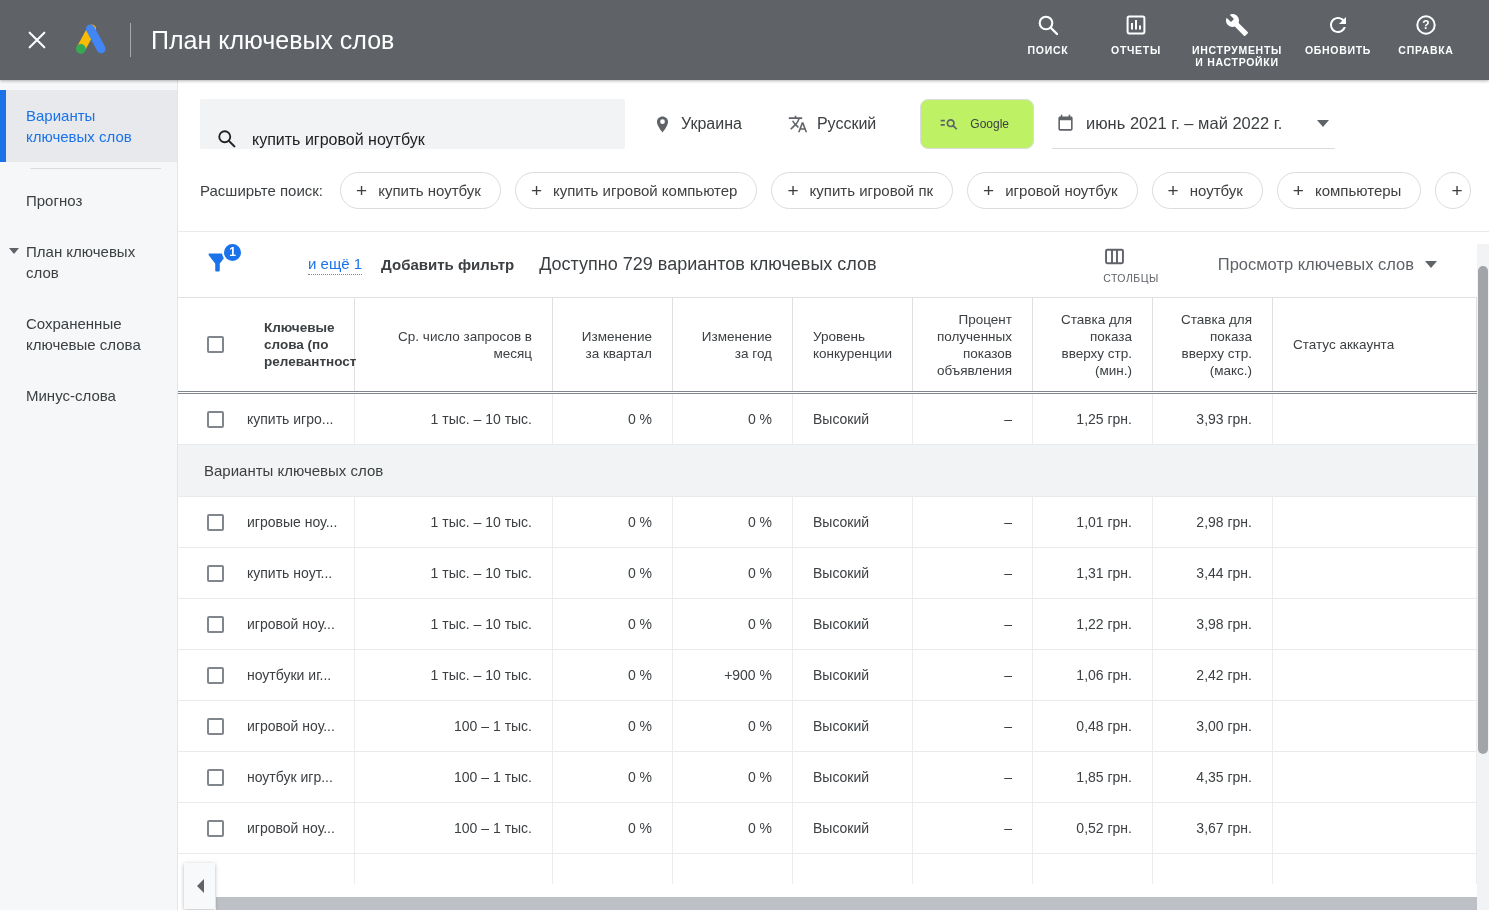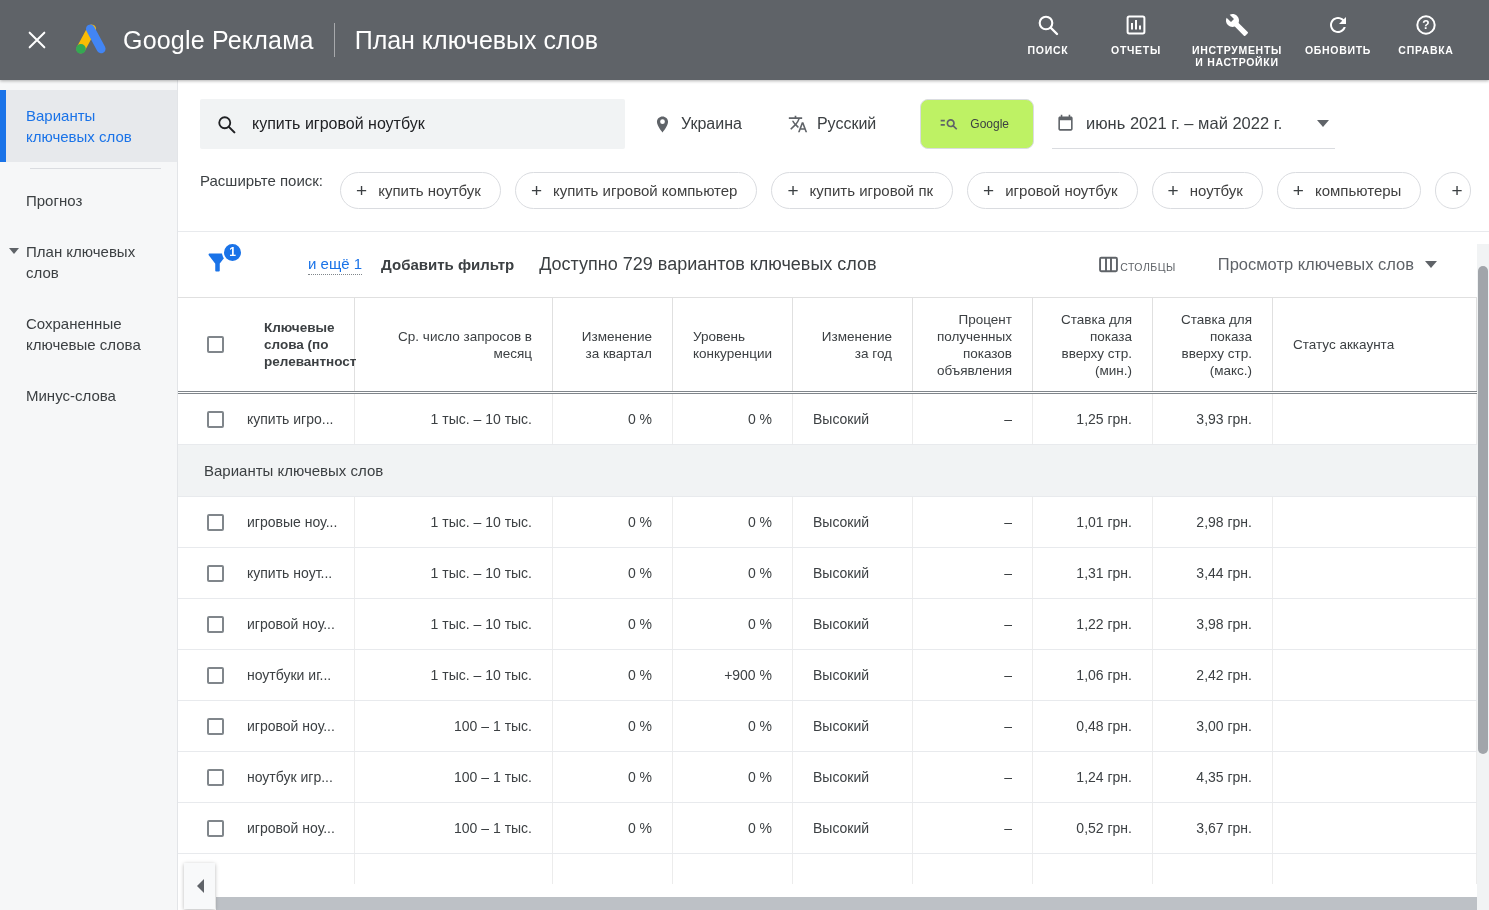--- a/index.html
+++ b/index.html
@@ -31,56 +31,56 @@
   .side-divider { height:1px; background:#dadce0; margin:6px 16px 6px 30px; }
   .side-caret { position:absolute; left:9px; top:22px; width:0; height:0;
                 border-left:5px solid transparent; border-right:5px solid transparent;
                 border-top:6px solid #5f6368; }
 
   .main { flex:1; position:relative; background:#fff; overflow:hidden; }
 
   
   .toolbar { display:flex; align-items:center; padding:19px 0 19px 22px; }
   .search-box { width:425px; height:50px; background:#f1f3f4; border-radius:2px; display:flex;
-                align-items:center; gap:15px; padding:0 16px; font-size:16px; color:#202124; cursor:text; }
+                align-items:flex-end; gap:15px; padding:0 16px; font-size:16px; color:#202124; cursor:text; }
   .tb-item { display:flex; align-items:center; gap:9px; font-size:16px; color:#3c4043; cursor:pointer; }
   .tb-location { margin-left:28px; }
   .tb-language { margin-left:46px; }
   .network-btn { margin-left:44px; height:50px; border:1px solid #dadce0; border-radius:8px; background:#bef264;
                  display:flex; align-items:center; gap:11px; padding:0 24px 0 18px; font-size:12px;
                  color:#3c4043; cursor:pointer; }
   .date-range { margin-left:18px; display:flex; align-items:center; gap:11px; padding:14px 6px 15px 4px;
                 border-bottom:1px solid #dadce0; font-size:16.5px; color:#3c4043; cursor:pointer; }
   .date-range .caret-down { margin-left:24px; }
   .caret-down { width:0; height:0; border-left:6px solid transparent; border-right:6px solid transparent;
                 border-top:7px solid #5f6368; display:inline-block; }
 
   
-  .chips-row { display:flex; padding:4px 10px 22px 22px; white-space:nowrap; }
+  .chips-row { display:flex; align-items:center; padding:4px 10px 22px 22px; white-space:nowrap; }
   .chips-label { font-size:15px; color:#3c4043; margin-right:17px; flex:none; }
   .chips { display:flex; gap:14px; flex:none; }
   .chip { height:37px; border:1px solid #dadce0; border-radius:19px; background:#fff; display:inline-flex;
           align-items:center; gap:11px; padding:0 19px 0 15px; cursor:pointer; flex:none; }
   .chip .plus { font-size:19px; color:#3c4043; line-height:1; }
   .chip .chip-label { font-size:15px; font-weight:500; color:#404040; }
   .chip-partial { width:34px; margin-left:14px; }
 
   
   .filter-row { height:67px; border-top:1px solid #e8eaed; border-bottom:1px solid #e0e0e0;
                 display:flex; align-items:center; padding:0 52px 0 26px; }
   .funnel-wrap { position:relative; width:30px; height:32px; margin-right:74px; cursor:pointer; }
   .funnel-badge { position:absolute; top:-7px; right:-9px; width:21px; height:21px; border-radius:50%;
                   background:#1a73e8; border:2px solid #fff; color:#fff; font-size:12px; font-weight:bold;
                   display:flex; align-items:center; justify-content:center; }
   .more-link { font-size:15px; color:#1a73e8; border-bottom:1px dotted #80868b; padding-bottom:2px;
                margin-right:19px; cursor:pointer; }
   .add-filter { font-size:15px; font-weight:700; color:#3c4043; margin-right:25px; cursor:pointer; }
   .available { font-size:18px; color:#3c4043; }
   .filter-spacer { flex:1; }
-  .columns-btn { display:flex; flex-direction:row; align-items:center; color:#5f6368; margin-right:42px;
+  .columns-btn { display:flex; flex-direction:column; color:#5f6368; margin-right:59px;
                  background:none; border:none; cursor:pointer; }
   .columns-btn .cb-label { font-size:10.5px; letter-spacing:.5px; margin-top:4px; color:#5f6368; }
   .view-selector { display:flex; align-items:center; gap:11px; font-size:16.5px; font-weight:500;
                    color:#5f6368; cursor:pointer; }
 
   
   .table { width:1299px; }
   .t-head, .tr { display:grid; grid-template-columns:177px 198px 120px 120px 120px 120px 120px 120px 1fr; }
   .t-head { height:96px; border-bottom:3px double #80868b; }
   .th { display:flex; align-items:center; padding:0 20px; border-right:1px solid #e0e0e0;
@@ -116,21 +116,20 @@
     <svg width="22" height="22" viewBox="0 0 24 24">
         <path d="M4 4 L20 20 M20 4 L4 20" stroke="#fff" stroke-width="2.2" stroke-linecap="round"></path>
       </svg>
   </button>
   <div class="brand">
     <svg width="38" height="38" viewBox="0 0 24 24">
       <line x1="12.4" y1="5" x2="5.6" y2="17.6" stroke="#FBBC04" stroke-width="5.6" stroke-linecap="round"></line>
       <line x1="11.6" y1="5" x2="18.4" y2="17.6" stroke="#4285F4" stroke-width="5.6" stroke-linecap="round"></line>
       <circle cx="5.6" cy="17.6" r="3.1" fill="#34A853"></circle>
     </svg>
-    <span class="brand-text">Google Реклама</span>
   </div>
   <div class="topbar-sep"></div>
   <div class="page-title">План ключевых слов</div>
   <div class="topbar-spacer"></div>
   <div class="top-actions">
     <button class="top-action">
       <svg width="24" height="24" viewBox="0 0 24 24">
         <circle cx="10" cy="10" r="6.3" fill="none" stroke="#fff" stroke-width="2.1"></circle>
         <line x1="15" y1="15" x2="21" y2="21" stroke="#fff" stroke-width="2.4" stroke-linecap="round"></line>
       </svg>
@@ -285,22 +284,22 @@
     </div>
 
     <div class="table">
       <div class="t-head">
           <div class="th al-left th-first">
             <span class="cb"></span>
             <span class="th-label">Ключевые слова (по релевантност</span>
           </div>
           <div class="th al-right">Ср. число запросов в месяц</div>
           <div class="th al-right">Изменение за квартал</div>
+          <div class="th al-right">Изменение за год</div>
           <div class="th al-left">Уровень конкуренции</div>
-          <div class="th al-right">Изменение за год</div>
           <div class="th al-right">Процент полученных показов объявления</div>
           <div class="th al-right">Ставка для показа вверху стр. (мин.)</div>
           <div class="th al-right">Ставка для показа вверху стр. (макс.)</div>
           <div class="th al-left">Статус аккаунта</div>
         </div>
       <div class="t-body">
           <div class="tr">
             <div class="td al-left td-first">
               <span class="cb"></span>
               <span class="kw">купить игро...</span>
@@ -388,21 +387,21 @@
           <div class="tr">
             <div class="td al-left td-first">
               <span class="cb"></span>
               <span class="kw">ноутбук игр...</span>
             </div>
             <div class="td al-right">100 – 1 тыс.</div>
             <div class="td al-right">0 %</div>
             <div class="td al-right">0 %</div>
             <div class="td al-left">Высокий</div>
             <div class="td al-right">–</div>
-            <div class="td al-right">1,24 грн.</div>
+            <div class="td al-right">1,85 грн.</div>
             <div class="td al-right">4,35 грн.</div>
             <div class="td al-left"></div>
           </div>
           <div class="tr">
             <div class="td al-left td-first">
               <span class="cb"></span>
               <span class="kw">игровой ноу...</span>
             </div>
             <div class="td al-right">100 – 1 тыс.</div>
             <div class="td al-right">0 %</div>

